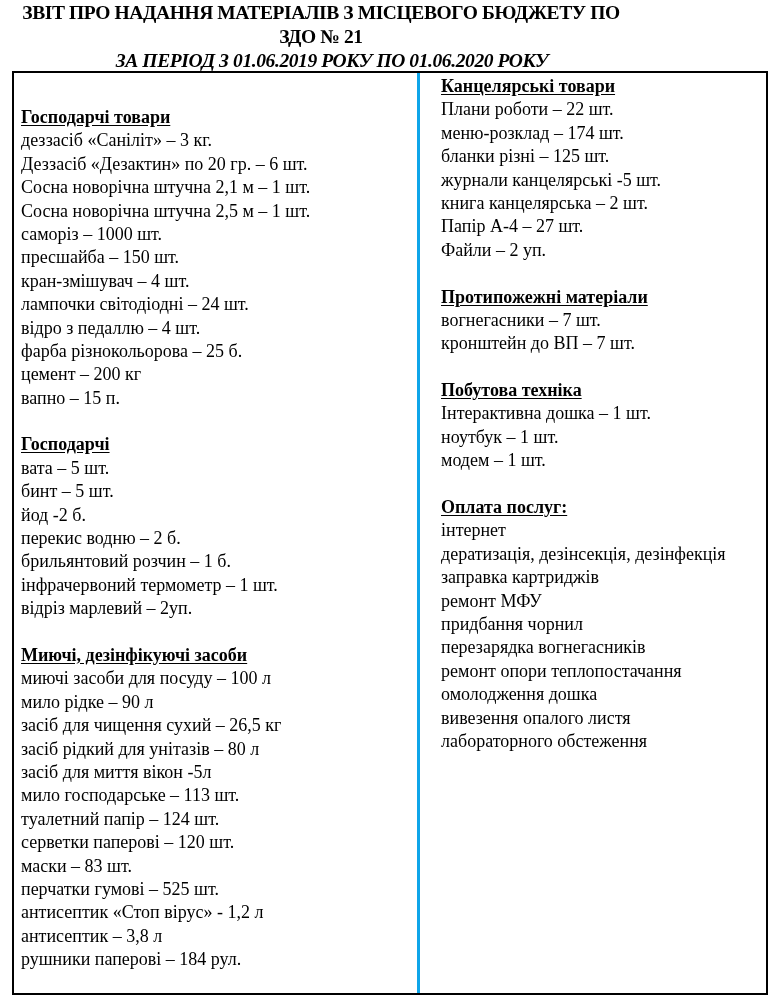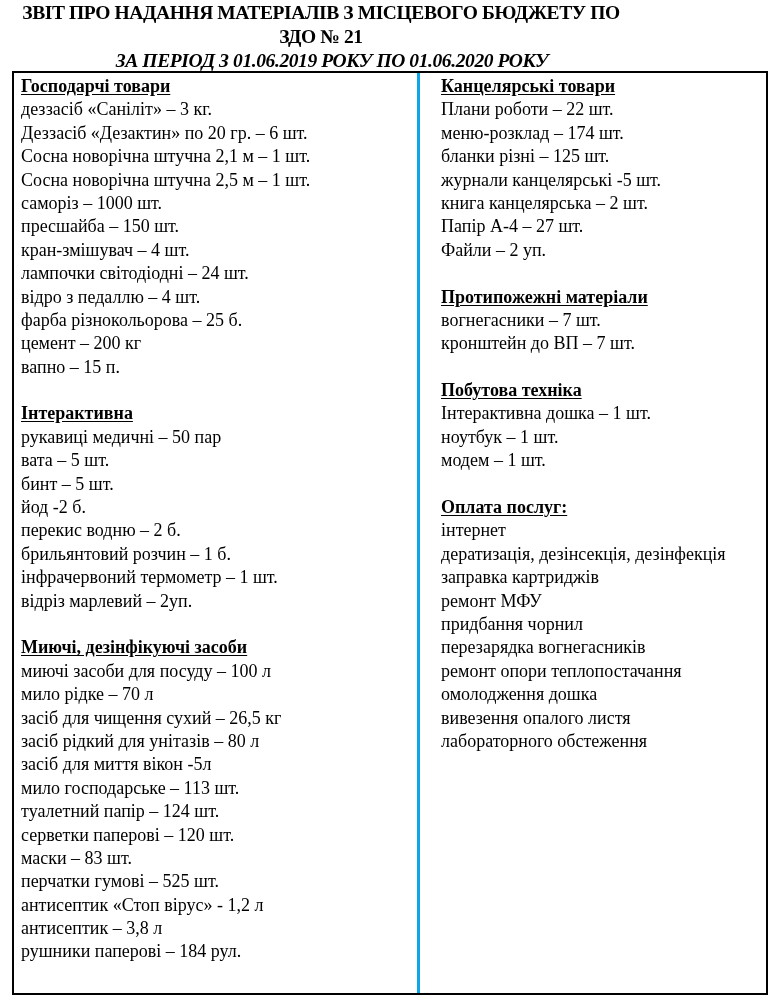--- a/index.html
+++ b/index.html
@@ -12,21 +12,21 @@
       text-align: center; font-weight: bold; font-size: 19.5px; line-height: 24px;
       letter-spacing: -0.4px;
     }
     .title .l1 { display: block; padding-left: 18px; }
     .title .l2 { display: block; padding-left: 40px; font-style: italic; }
     .tbl {
       position: absolute; left: 12px; top: 71px; width: 752px; height: 920px;
       border: 2px solid #000; box-sizing: content-box;
     }
     .col { position: absolute; top: 0; bottom: 0; padding-top: 2px; }
-    .col.left { left: 0; width: 400px; padding-left: 7px; }
+    .col.left { left: 0; width: 400px; padding-left: 7px; margin-top: 31px; }
     .col.right { left: 403px; width: 349px; padding-left: 21px; border-left: 3px solid #0ea5e9; }
     .line { font-size: 18px; line-height: 23.4px; white-space: nowrap; height: 23.4px; }
     .hdr { font-weight: bold; text-decoration: underline; text-underline-offset: 2px; }
     .gap { height: 23.4px; }
   </style>
 </head>
 <body>
 
 <div class="title">
   <span class="l1">ЗВІТ ПРО НАДАННЯ МАТЕРІАЛІВ З МІСЦЕВОГО БЮДЖЕТУ ПО ЗДО № 21</span>
@@ -42,33 +42,32 @@
       <div class="line">Сосна новорічна штучна 2,5 м – 1 шт.</div>
       <div class="line">саморіз – 1000 шт.</div>
       <div class="line">пресшайба – 150 шт.</div>
       <div class="line">кран-змішувач – 4 шт.</div>
       <div class="line">лампочки світодіодні – 24 шт.</div>
       <div class="line">відро з педаллю – 4 шт.</div>
       <div class="line">фарба різнокольорова – 25 б.</div>
       <div class="line">цемент – 200 кг</div>
       <div class="line">вапно – 15 п.</div>
       <div class="gap"></div>
-      <div class="line hdr">Інтерактивна</div>
-      <div class="line">рукавиці медичні – 50 пар</div>
+      <div class="line hdr">Господарчі</div>
       <div class="line">вата – 5 шт.</div>
       <div class="line">бинт – 5 шт.</div>
       <div class="line">йод -2 б.</div>
       <div class="line">перекис водню – 2 б.</div>
       <div class="line">брильянтовий розчин – 1 б.</div>
       <div class="line">інфрачервоний термометр – 1 шт.</div>
       <div class="line">відріз марлевий – 2уп.</div>
       <div class="gap"></div>
       <div class="line hdr">Миючі, дезінфікуючі засоби</div>
       <div class="line">миючі засоби для посуду – 100 л</div>
-      <div class="line">мило рідке – 70 л</div>
+      <div class="line">мило рідке – 90 л</div>
       <div class="line">засіб для чищення сухий – 26,5 кг</div>
       <div class="line">засіб рідкий для унітазів – 80 л</div>
       <div class="line">засіб для миття вікон -5л</div>
       <div class="line">мило господарське – 113 шт.</div>
       <div class="line">туалетний папір – 124 шт.</div>
       <div class="line">серветки паперові – 120 шт.</div>
       <div class="line">маски – 83 шт.</div>
       <div class="line">перчатки гумові – 525 шт.</div>
       <div class="line">антисептик «Стоп вірус» - 1,2 л</div>
       <div class="line">антисептик – 3,8 л</div>

